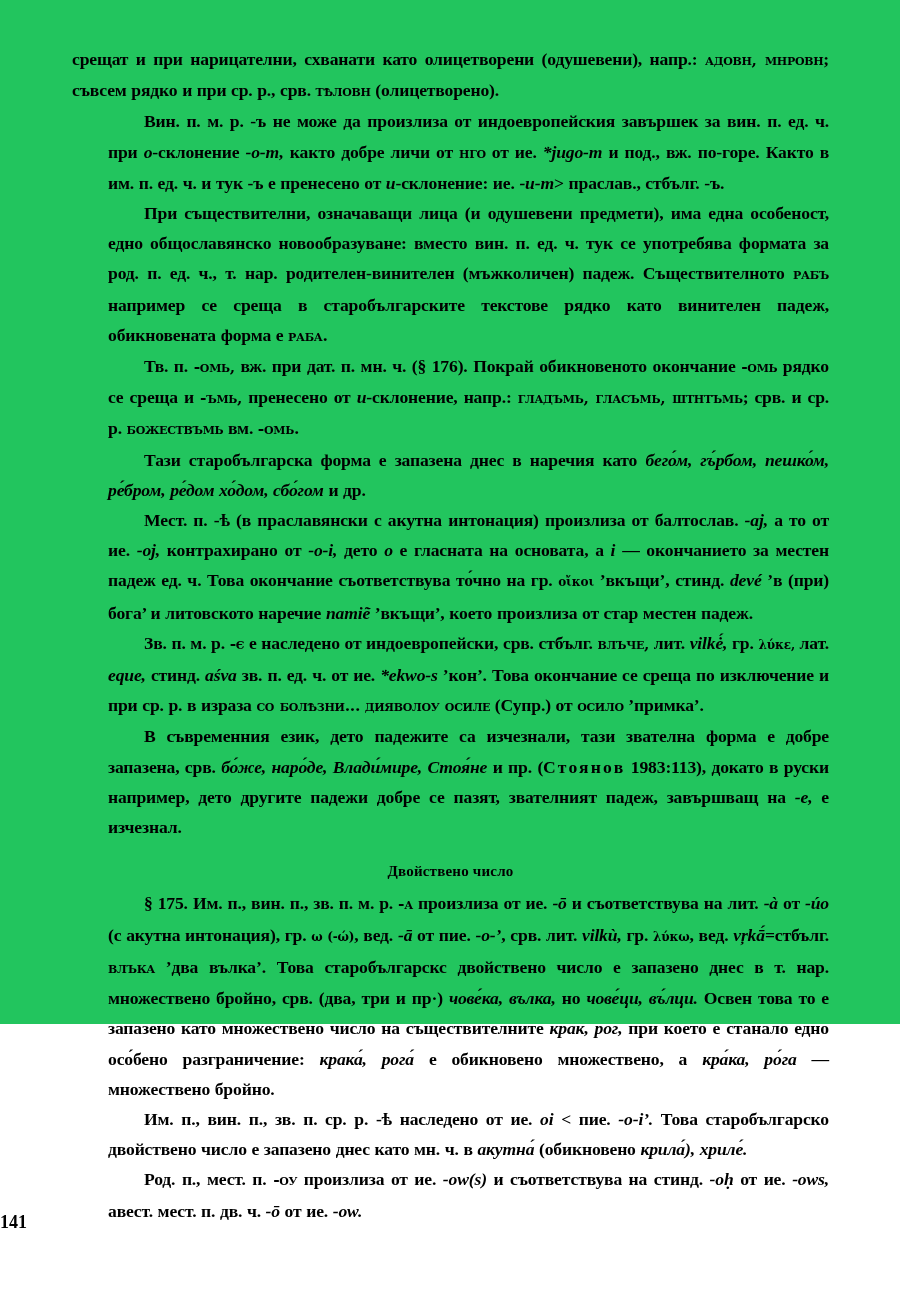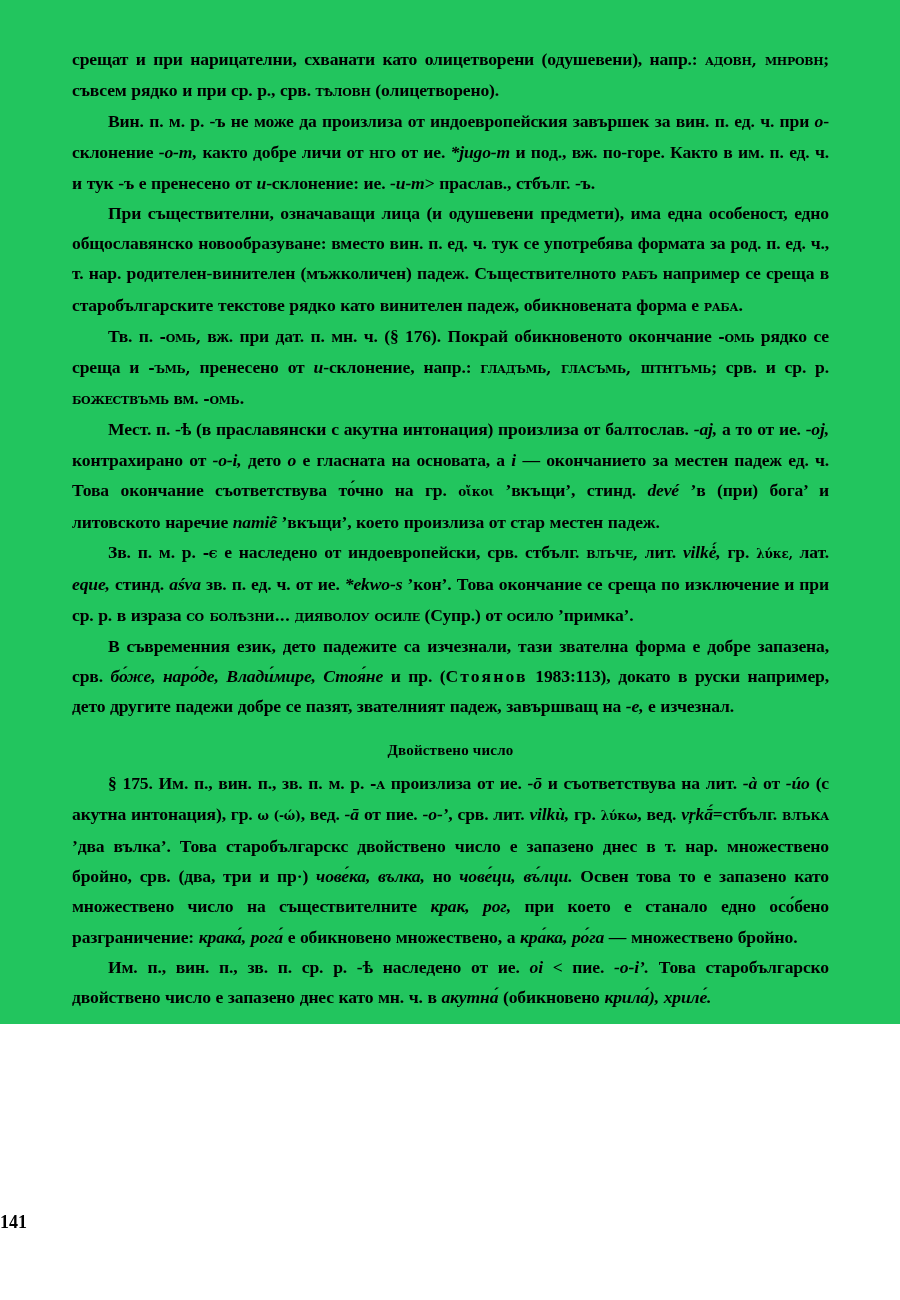--- a/index.html
+++ b/index.html
@@ -40,20 +40,21 @@
     line-height: 30.2px;
     text-align: justify;
     text-justify: inter-word;
     font-weight: 700;
     letter-spacing: -0.15px;
     word-spacing: 0.4px;
     hyphens: none;
   }
   p.indent {
     text-indent: 36px;
+    margin-left: 36px;
   }
 
   
   i, em { font-style: italic; }
   .it { font-style: italic; }
 
   
   .ocs {
     font-family: "DejaVu Serif", "Liberation Serif", serif;
     font-weight: 700;
@@ -101,32 +102,34 @@
   <div id="textblock">
 
     <p class="para"><span>срещат и при нарицателни, схванати като олицетворени (одушевени), напр.:</span> <span class="ocs">адовн, мнровн</span><span>; съвсем рядко и при ср. р., срв.</span> <span class="ocs">тѣловн</span> <span>(олицетворено).</span></p>
 
     <p class="para indent"><span>Вин. п. м. р. -ъ не може да произлиза от индоевропейския завършек за вин. п. ед. ч. при</span> <i class="it">о</i><span>-склонение</span> <i class="it">-о-т,</i> <span>както добре личи от</span> <span class="ocs">нго</span> <span>от ие.</span> <i class="it">*jugo-m</i> <span>и под., вж. по-горе. Както в им. п. ед. ч. и тук -ъ е пренесено от</span> <i class="it">и</i><span>-склонение: ие.</span> <i class="it">-и-т</i><span>&gt; праслав., стбълг. -ъ.</span></p>
 
     <p class="para indent"><span>При съществителни, означаващи лица (и одушевени предмети), има една особеност, едно общославянско новообразуване: вместо вин. п. ед. ч. тук се употребява формата за род. п. ед. ч., т. нар. родителен-винителен (мъжколичен) падеж. Съществителното</span> <span class="ocs">рабъ</span> <span>например се среща в старобългарските текстове рядко като винителен падеж, обикновената форма е</span> <span class="ocs">раба.</span></p>
 
     <p class="para indent"><span>Тв. п.</span> <span class="ocs">-омь,</span> <span>вж. при дат. п. мн. ч. (§ 176). Покрай обикновеното окончание</span> <span class="ocs">-омь</span> <span>рядко се среща и</span> <span class="ocs">-ъмь,</span> <span>пренесено от</span> <i class="it">и</i><span>-склонение, напр.:</span> <span class="ocs">гладъмь, гласъмь, штнтъмь</span><span>; срв. и ср. р.</span> <span class="ocs">божествъмь</span> <span>вм.</span> <span class="ocs">-омь.</span></p>
 
+    <p class="para indent"><span>Тази старобългарска форма е запазена днес в наречия като</span> <i class="it">бего́м, гъ́рбом, пешко́м, ре́бром, ре́дом хо́дом, сбо́гом</i> <span>и др.</span></p>
 
     <p class="para indent"><span>Мест. п. -ѣ (в праславянски с акутна интонация) произлиза от балтослав.</span> <i class="it">-aj,</i> <span>а то от ие.</span> <i class="it">-oj,</i> <span>контрахирано от</span> <i class="it">-о-i,</i> <span>дето</span> <i class="it">о</i> <span>е гласната на основата, а</span> <i class="it">i</i> <span>— окончанието за местен падеж ед. ч. Това окончание съответствува то́чно на гр.</span> <span class="gr">οἴκοι</span> <span>’вкъщи’, стинд.</span> <i class="it">devé</i> <span>’в (при) бога’ и литовското наречие</span> <i class="it">namiẽ</i> <span>’вкъщи’, което произлиза от стар местен падеж.</span></p>
 
 
     <p class="para indent"><span>Зв. п. м. р.</span> <span class="ocs">-є</span> <span>е наследено от индоевропейски, срв. стбълг.</span> <span class="ocs">влъче,</span> <span>лит.</span> <i class="it">vilkė́,</i> <span>гр.</span> <span class="gr">λύκε,</span> <span>лат.</span> <i class="it">eque,</i> <span>стинд.</span> <i class="it">aśva</i> <span>зв. п. ед. ч. от ие.</span> <i class="it">*ekwo-s</i> <span>’кон’. Това окончание се среща по изключение и при ср. р. в израза</span> <span class="ocs">со болѣзни...</span> <span class="ocs">дияволоу осиле</span> <span>(Супр.) от</span> <span class="ocs">осило</span> <span>’примка’.</span></p>
 
     <p class="para indent"><span>В съвременния език, дето падежите са изчезнали, тази звателна форма е добре запазена, срв.</span> <i class="it">бо́же, наро́де, Влади́мире, Стоя́не</i> <span>и пр. (</span><span class="spaced">Стоянов</span> <span>1983:113), докато в руски например, дето другите падежи добре се пазят, звателният падеж, завършващ на</span> <i class="it">-е,</i> <span>е изчезнал.</span></p>
 
     <h2 class="section-heading">Двойствено число</h2>
 
     <p class="para indent"><span>§ 175. Им. п., вин. п., зв. п. м. р.</span> <span class="ocs">-а</span> <span>произлиза от ие.</span> <i class="it">-ō</i> <span>и съответствува на лит.</span> <i class="it">-à</i> <span>от</span> <i class="it">-úo</i> <span>(с акутна интонация), гр.</span> <span class="gr">ω (-ώ)</span><span>, вед.</span> <i class="it">-ā</i> <span>от пие.</span> <i class="it">-о-’</i><span>, срв. лит.</span> <i class="it">vilkù,</i> <span>гр.</span> <span class="gr">λύκω</span><span>, вед.</span> <i class="it">vŗkā́</i><span>=стбълг.</span> <span class="ocs">влъка</span> <span>’два вълка’. Това старобългарскс двойствено число е запазено днес в т. нар. множествено бройно, срв. (два, три и пр·)</span> <i class="it">чове́ка, вълка,</i> <span>но</span> <i class="it">чове́ци, въ́лци.</i> <span>Освен това то е запазено като множествено число на съществителните</span> <i class="it">крак, рог,</i> <span>при което е станало едно осо́бено разграничение:</span> <i class="it">крака́, рога́</i> <span>е обикновено множествено, а</span> <i class="it">кра́ка, ро́га</i> <span>— множествено бройно.</span></p>
 
     <p class="para indent"><span>Им. п., вин. п., зв. п. ср. р. -ѣ наследено от ие.</span> <i class="it">oi</i> <span>&lt; пие.</span> <i class="it">-о-i’.</i> <span>Това старобългарско двойствено число е запазено днес като мн. ч. в</span> <i class="it">акутна́</i> <span>(обикновено</span> <i class="it">крила́),</i> <i class="it">хриле́.</i></p>
 
+    <p class="para indent"><span>Род. п., мест. п.</span> <span class="ocs">-оу</span> <span>произлиза от ие.</span> <i class="it">-ow(s)</i> <span>и съответствува на стинд.</span> <i class="it">-oḥ</i> <span>от ие.</span> <i class="it">-ows,</i> <span>авест. мест. п. дв. ч.</span> <i class="it">-ō</i> <span>от ие.</span> <i class="it">-ow.</i></p>
 
   </div>
 
   <div id="folio">141</div>
 
 </div>
 
 </body></html>

